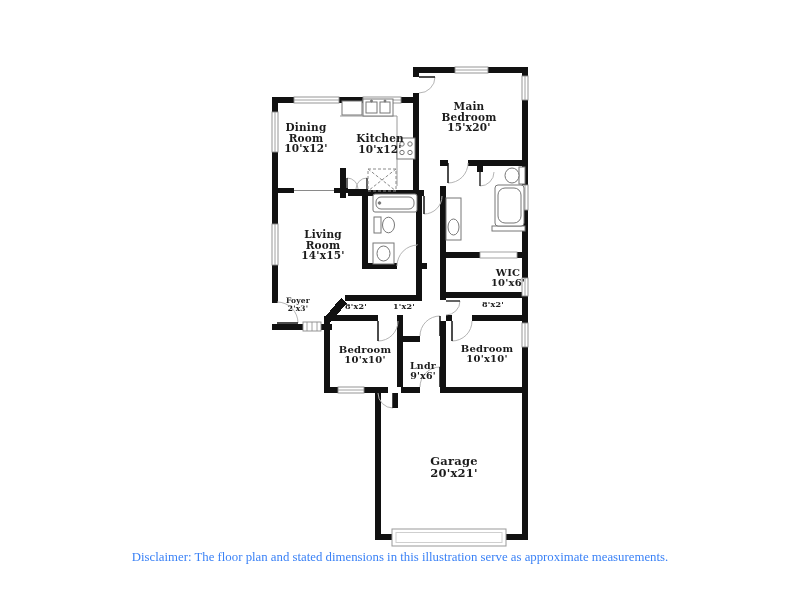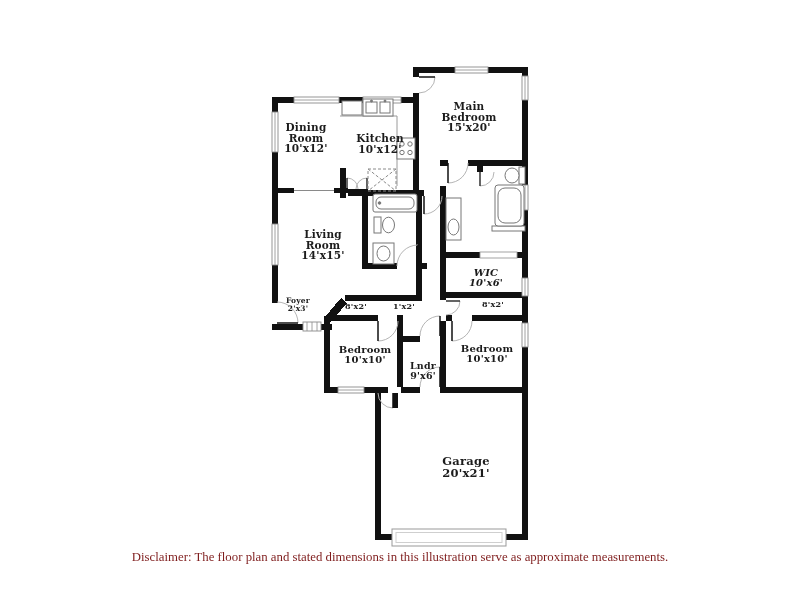--- a/index.html
+++ b/index.html
@@ -6,22 +6,22 @@
   #stage{position:relative;width:800px;height:596px;background:#ffffff;overflow:hidden;
          font-family:"DejaVu Serif","Liberation Serif",serif;}
   #plan-svg{position:absolute;left:0;top:0;}
   .room-label{position:absolute;transform:translate(-50%,-50%);text-align:center;
               color:#1c1c1c;font-weight:700;line-height:1.0;letter-spacing:.2px;white-space:nowrap;}
   .room-label .dims{font-weight:700;}
   .lbl-lg{font-size:10.5px;}
   .lbl-md{font-size:10px;}
   .lbl-sm{font-size:8px;}
   .lbl-xs{font-size:7.5px;}
-  .lbl-garage{font-size:11.5px;margin-left:12px;}
-  #disclaimer{position:absolute;left:0;right:0;top:549px;text-align:center;color:#7f1d1d;
+  .lbl-garage{font-size:11.5px;}
+  #disclaimer{position:absolute;left:0;right:0;top:549px;text-align:center;color:#3b82f6;
               font-family:"Liberation Serif",serif;font-size:12.8px;line-height:1.3;}
 </style>
 </head>
 <body>
 
 <div id="stage">
 
 <svg id="plan-svg" width="800" height="596" viewBox="0 0 800 596">
 
   <g fill="#111" stroke="none" shape-rendering="crispEdges">
@@ -285,21 +285,21 @@
   </div>
 
   <div class="room-label lbl-sm" style="left:404px;top:306px;">
     <div class="dims">1'x2'</div>
   </div>
 
   <div class="room-label lbl-sm" style="left:493px;top:304px;">
     <div class="dims">8'x2'</div>
   </div>
 
-  <div class="room-label lbl-md" style="left:486px;top:278px;font-style:italic;">
+  <div class="room-label lbl-md" style="left:508px;top:278px;">
     <div>WIC</div>
     <div class="dims">10'x6'</div>
   </div>
 
   <div class="room-label lbl-md" style="left:365px;top:355px;">
     <div>Bedroom</div>
     <div class="dims">10'x10'</div>
   </div>
 
   <div class="room-label" style="left:423px;top:370px;font-size:9.5px;">

